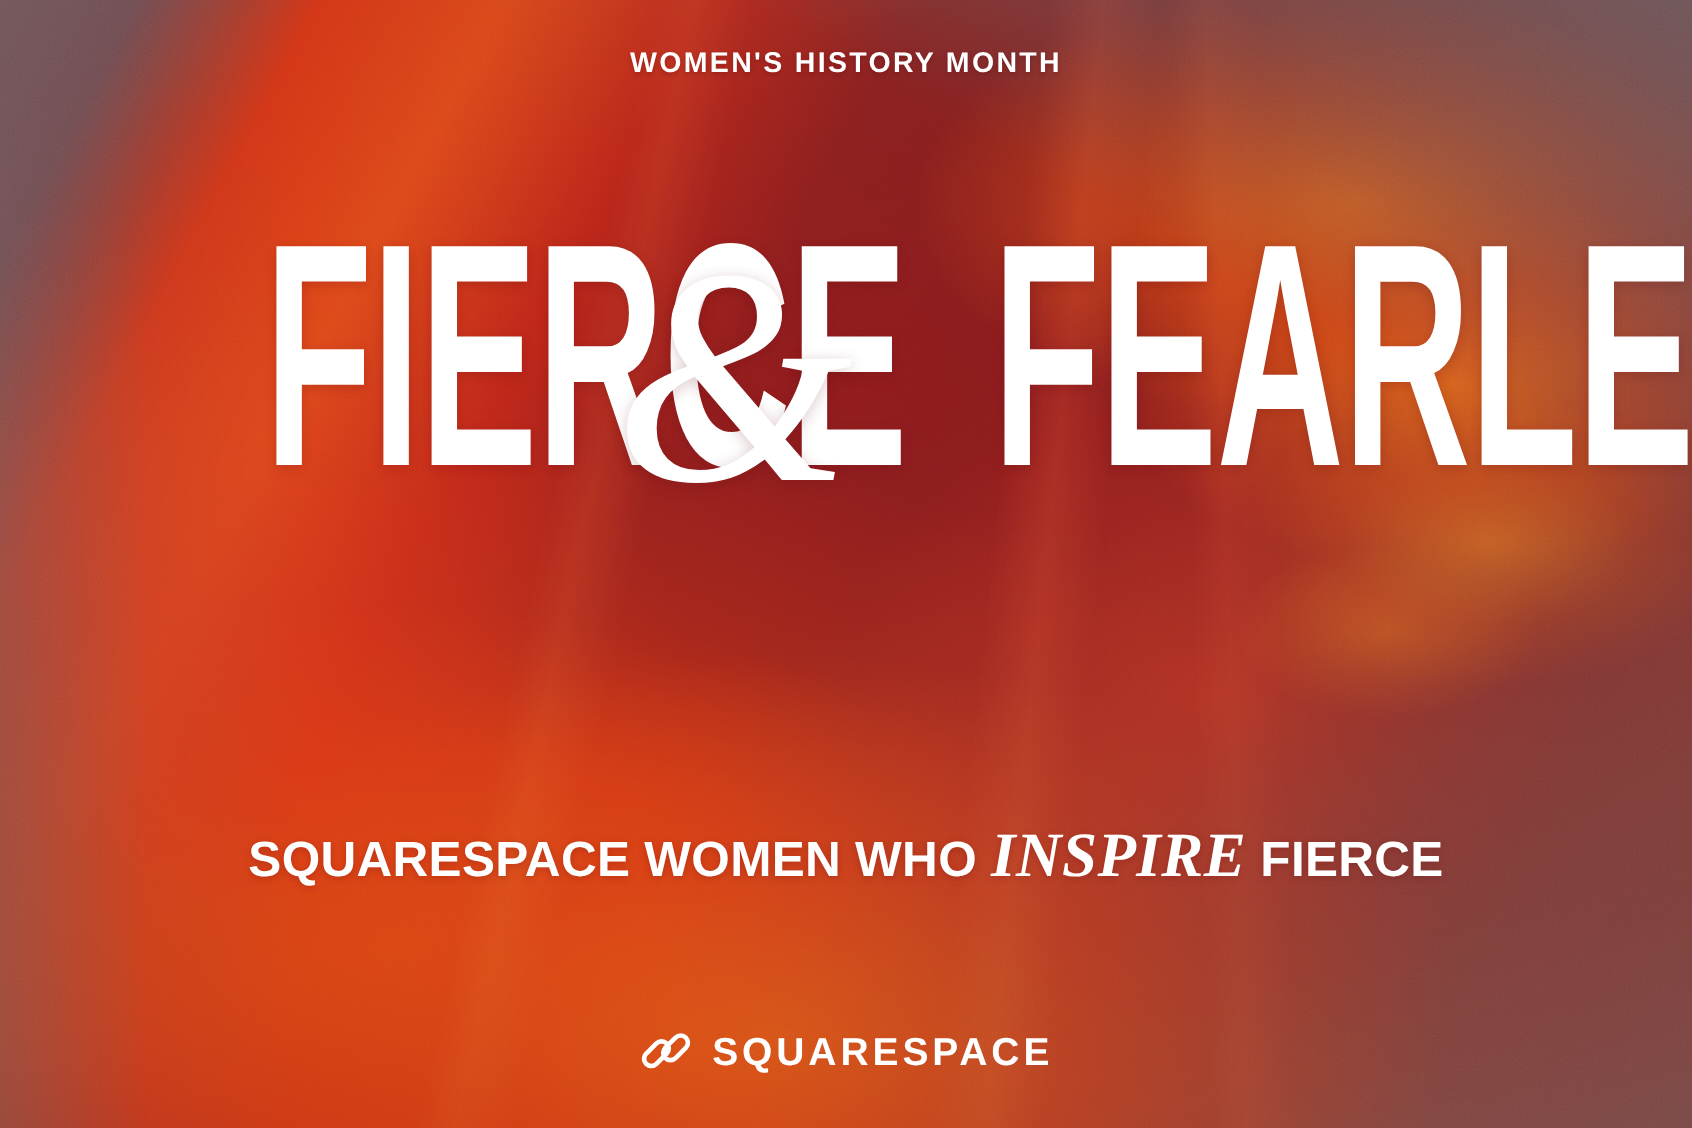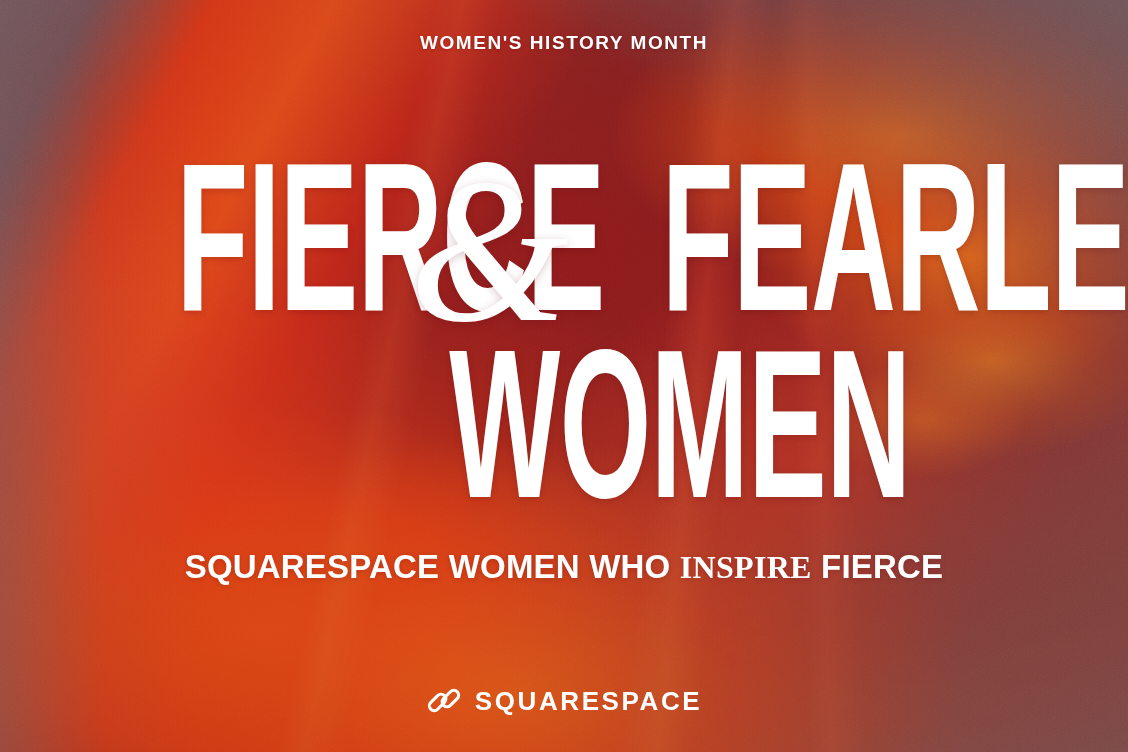--- a/index.html
+++ b/index.html
@@ -177,22 +177,23 @@
     top: 550px;
     left: 0; right: 0;
     font-size: 33px;
     font-weight: bold;
     letter-spacing: .2px;
     line-height: 1;
     text-shadow: 0 1px 5px rgba(96,8,16,0.25);
   }
   .subtitle .em {
     font-family: "Liberation Serif", "DejaVu Serif", serif;
-    font-weight: bold;
-    font-size: 32px;
+    font-style: italic;
+    font-weight: bold;
+    font-size: 42px;
     letter-spacing: .3px;
   }
 
   
   .brand {
     position: absolute;
     bottom: 38px;
     left: 0; right: 0;
     display: flex;
     align-items: center;
@@ -236,23 +237,20 @@
   <div class="content">
 
     <div class="eyebrow">WOMEN'S HISTORY MONTH</div>
 
     <div class="headline">
       <span class="hl-line hl-line-1">
         <span class="hl-word w-fierce">FIERCE</span>
         <span class="amp">&amp;</span>
         <span class="hl-word w-fearless">FEARLESS</span>
       </span>
-      <span class="hl-line hl-line-2">
-        <span class="hl-word w-women">WOMEN</span>
-      </span>
     </div>
 
     <div class="subtitle">
       <span>SQUARESPACE WOMEN WHO </span><span class="em">INSPIRE</span><span> FIERCE</span>
     </div>
 
     <div class="brand">
       <span class="brand-mark">
         <svg viewBox="0 0 48 36" xmlns="http://www.w3.org/2000/svg" fill="none" stroke="#ffffff" stroke-width="4.1" stroke-linecap="round" stroke-linejoin="round">
           <path d="M6.5 20.5 L15.5 11.5 a6.4 6.4 0 0 1 9.1 9.1 L15.5 29.7 a6.4 6.4 0 0 1 -9.1 -9.1 Z"></path>

